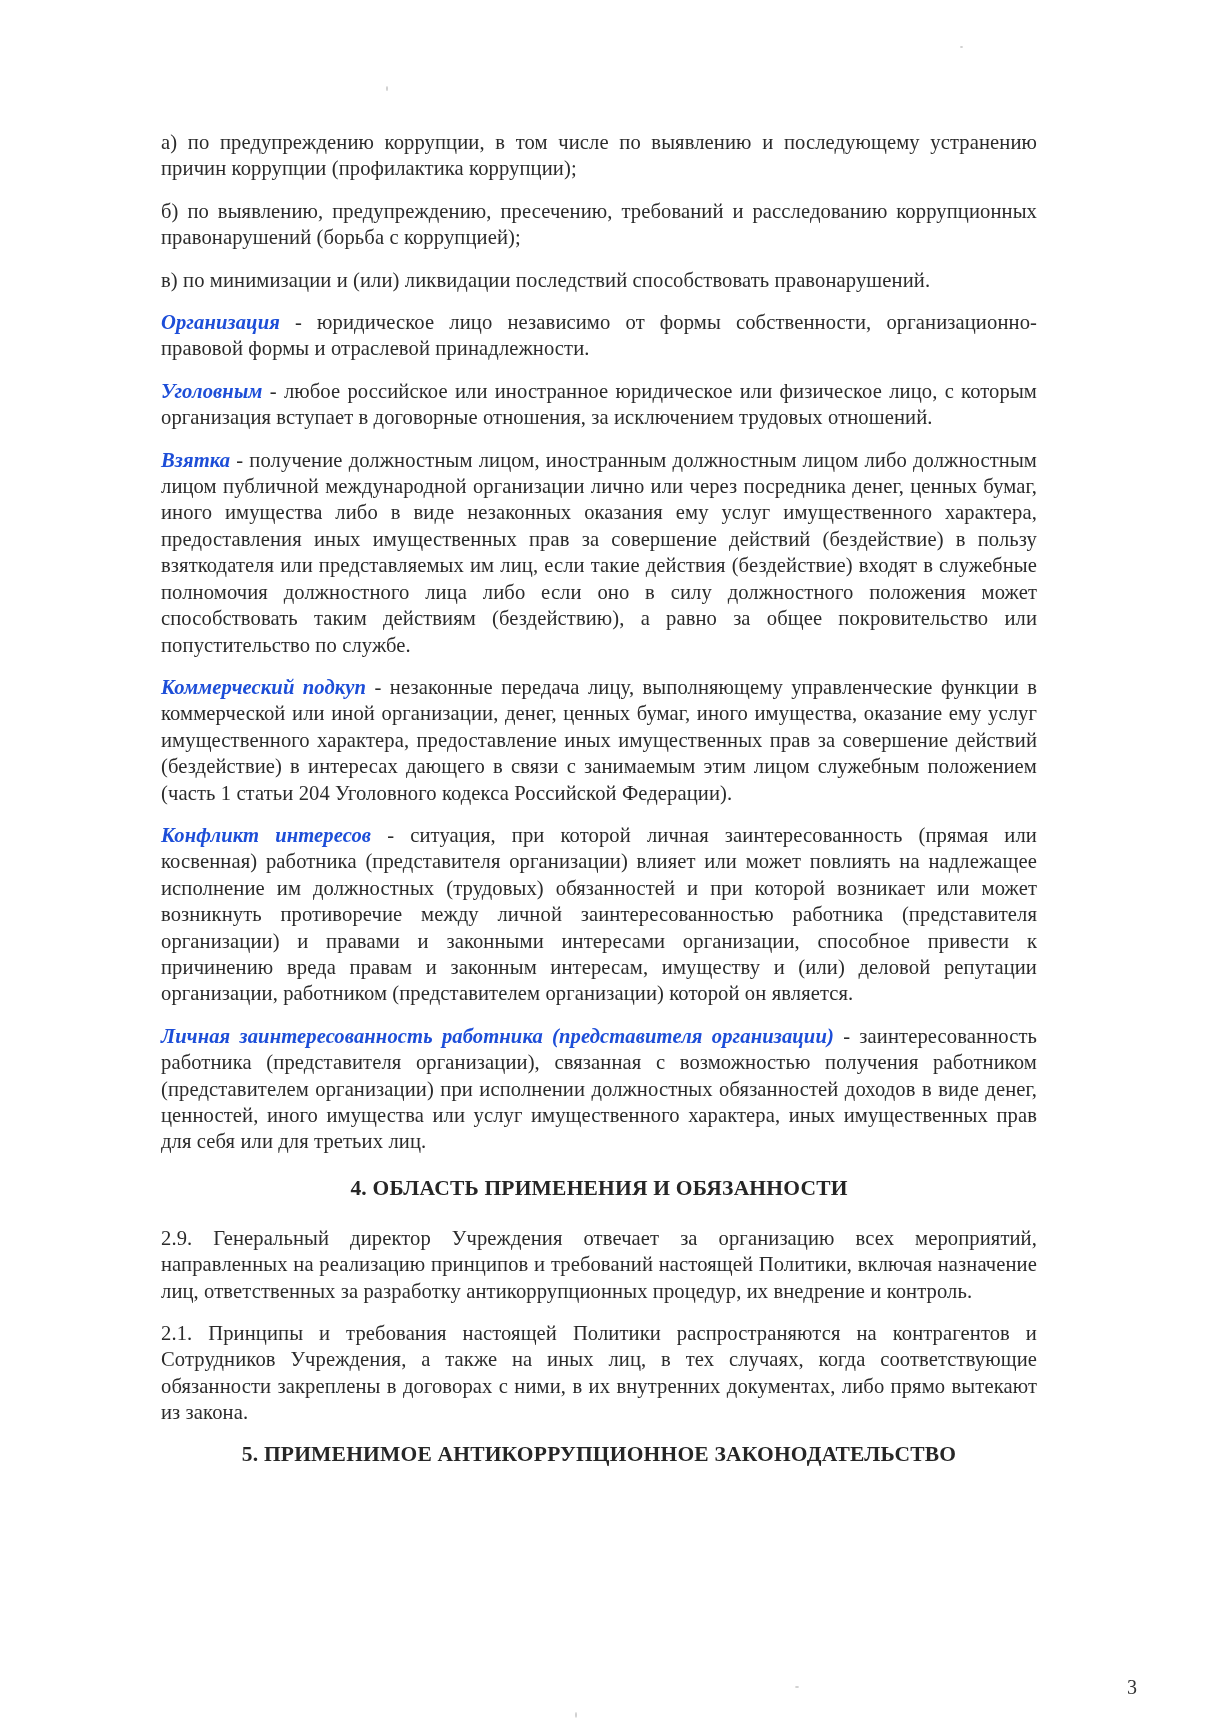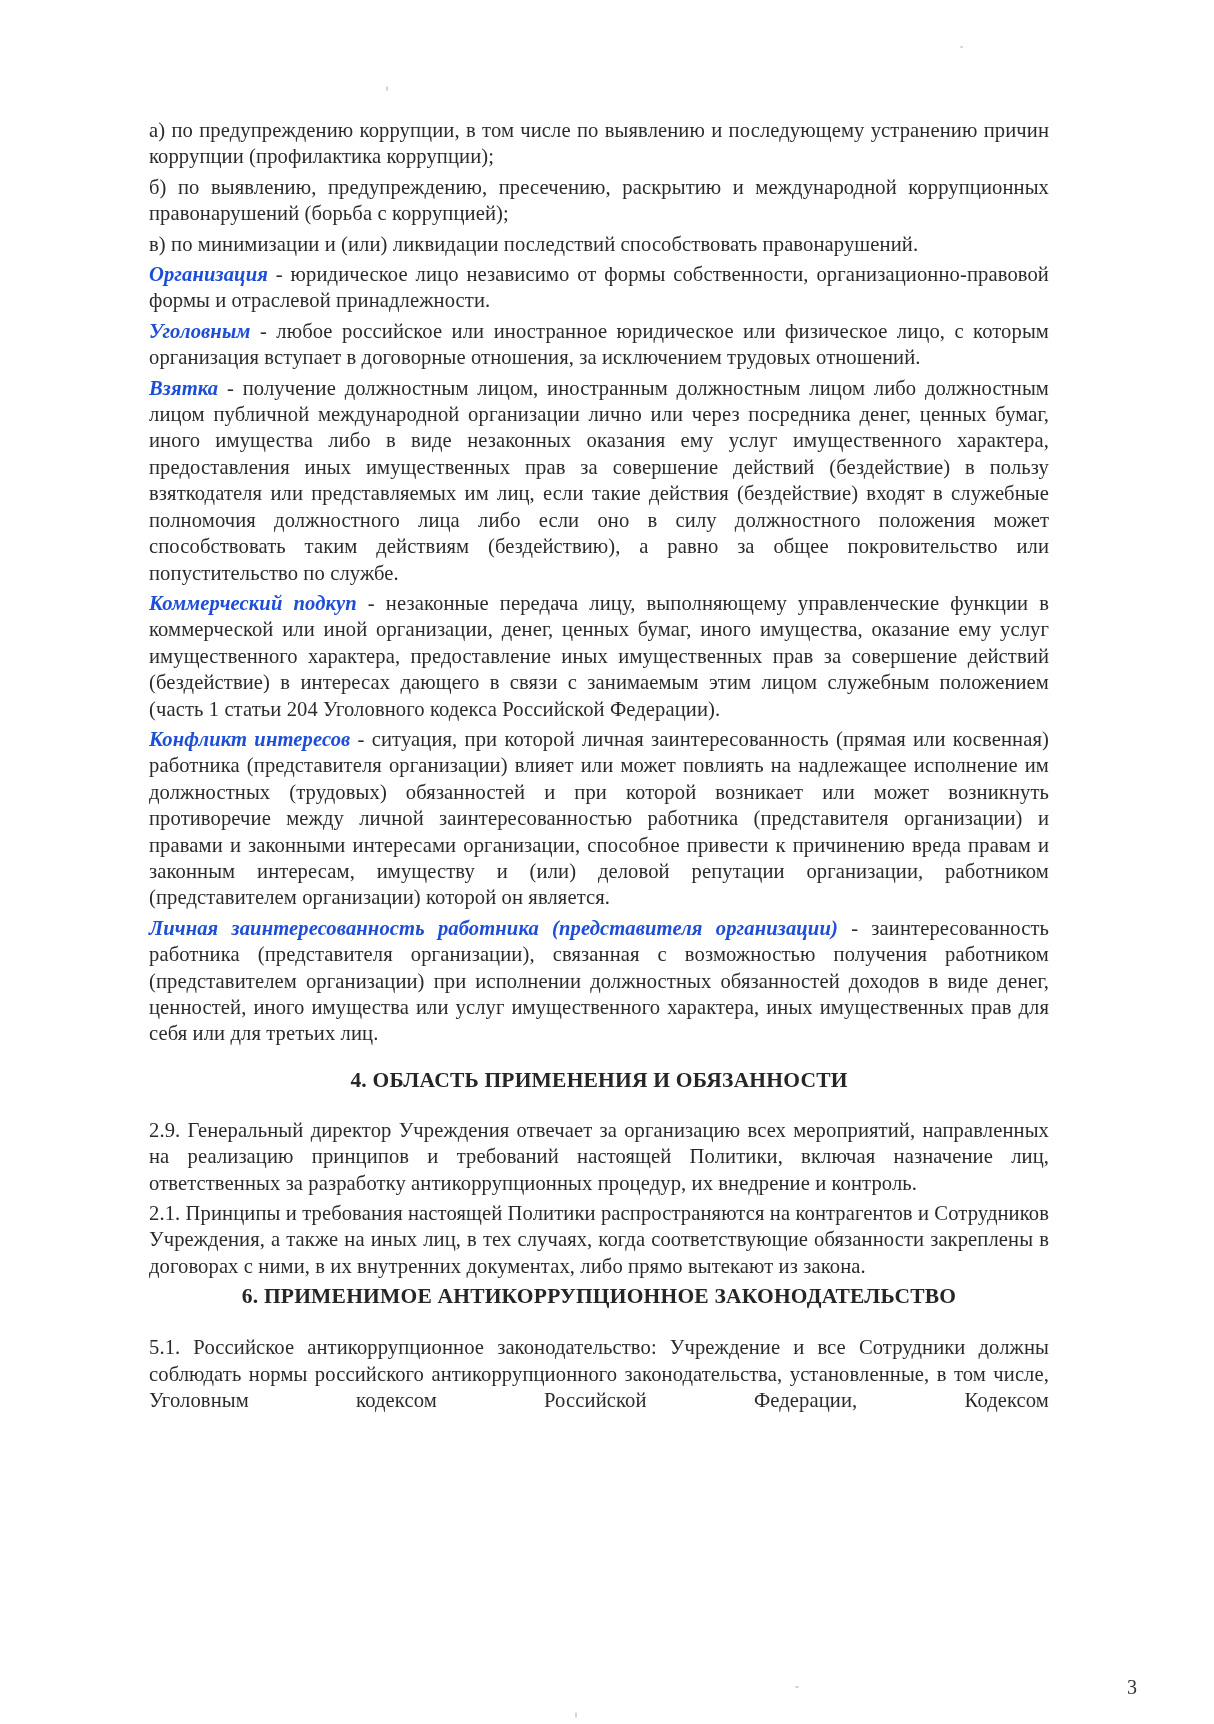--- a/index.html
+++ b/index.html
@@ -4,41 +4,41 @@
 <style>
   html, body { margin: 0; padding: 0; background: #ffffff; }
   body {
     width: 1214px; height: 1724px; position: relative; overflow: hidden;
     font-family: "Liberation Serif", "DejaVu Serif", serif;
     color: #2b2b2b;
   }
   .page { position: absolute; left: 145px; top: 113px; width: 908px; }
   .p {
     font-size: 20.6px; line-height: 26.4px; text-align: justify;
-    margin: 4px; letter-spacing: 0.1px;
+    margin: 16px; letter-spacing: 0.1px;
   }
   .term { font-style: italic; font-weight: bold; color: #1d4ed8; }
   .heading {
     font-weight: bold; font-size: 21.5px; text-align: center;
     margin: 8px; letter-spacing: 0.2px; color: #262626;
   }
   .h4 { margin-top: 21px; margin-bottom: 24px; }
   .h5 { margin-top: 5px; margin-bottom: 25px; }
   .page-number {
     position: absolute; left: 1127px; top: 1676px; font-size: 20px; color: #333;
   }
   .speck { position: absolute; background: #cfcfcf; border-radius: 50%; }
 </style>
 </head>
 <body>
 
 <div class="page">
 
   <p class="p">а)  по предупреждению коррупции, в том числе по выявлению и последующему устранению причин коррупции (профилактика коррупции);</p>
-  <p class="p">б) по выявлению, предупреждению, пресечению, раскрытию и международной коррупционных правонарушений (борьба с коррупцией);</p>
+  <p class="p">б) по выявлению, предупреждению, пресечению, требований и расследованию коррупционных правонарушений (борьба с коррупцией);</p>
   <p class="p">в)  по минимизации и (или) ликвидации последствий способствовать правонарушений.</p>
 
   <p class="p">
     <span class="term">Организация</span><span> - юридическое лицо независимо от формы собственности, организационно-правовой формы и отраслевой принадлежности.</span>
   </p>
   <p class="p">
     <span class="term">Уголовным</span><span> - любое российское или иностранное юридическое или физическое лицо, с которым организация вступает в договорные отношения, за исключением трудовых отношений.</span>
   </p>
   <p class="p">
     <span class="term">Взятка</span><span> - получение должностным лицом, иностранным должностным лицом либо должностным лицом публичной международной организации лично или через посредника денег, ценных бумаг, иного имущества либо в виде незаконных оказания ему услуг имущественного характера, предоставления иных имущественных прав за совершение действий (бездействие) в пользу взяткодателя или представляемых им лиц, если такие действия (бездействие) входят в служебные полномочия должностного лица либо если оно в силу должностного положения может способствовать таким действиям (бездействию), а равно за общее покровительство или попустительство по службе.</span>
@@ -51,23 +51,22 @@
   </p>
   <p class="p">
     <span class="term">Личная заинтересованность работника (представителя организации)</span><span> - заинтересованность работника (представителя организации), связанная с возможностью получения работником (представителем организации) при исполнении должностных обязанностей доходов в виде денег, ценностей, иного имущества или услуг имущественного характера, иных имущественных прав для себя или для третьих лиц.</span>
   </p>
 
   <h2 class="heading h4">4.  ОБЛАСТЬ ПРИМЕНЕНИЯ И ОБЯЗАННОСТИ</h2>
 
   <p class="p">2.9. Генеральный директор Учреждения отвечает за организацию всех мероприятий, направленных на реализацию принципов и требований настоящей Политики, включая назначение лиц, ответственных за разработку антикоррупционных процедур, их внедрение и контроль.</p>
   <p class="p">2.1. Принципы и требования настоящей Политики распространяются на контрагентов и Сотрудников Учреждения, а также на иных лиц, в тех случаях, когда соответствующие обязанности закреплены в договорах с ними, в их внутренних документах, либо прямо вытекают из закона.</p>
 
-  <h2 class="heading h5">6.  ПРИМЕНИМОЕ АНТИКОРРУПЦИОННОЕ ЗАКОНОДАТЕЛЬСТВО</h2>
+  <h2 class="heading h5">5.  ПРИМЕНИМОЕ АНТИКОРРУПЦИОННОЕ ЗАКОНОДАТЕЛЬСТВО</h2>
 
-  <p class="p" style="text-align: justify; text-align-last: justify;">5.1. Российское антикоррупционное законодательство: Учреждение и все Сотрудники должны соблюдать нормы российского антикоррупционного законодательства, установленные, в том числе, Уголовным кодексом Российской Федерации, Кодексом</p>
 </div>
 
 <div class="page-number">3</div>
 
 <div class="speck" style="left:386px;top:86px;width:2px;height:5px;"></div>
 <div class="speck" style="left:960px;top:46px;width:3px;height:2px;"></div>
 <div class="speck" style="left:795px;top:1686px;width:4px;height:2px;"></div>
 <div class="speck" style="left:575px;top:1712px;width:2px;height:6px;"></div>
 
 </body></html>

